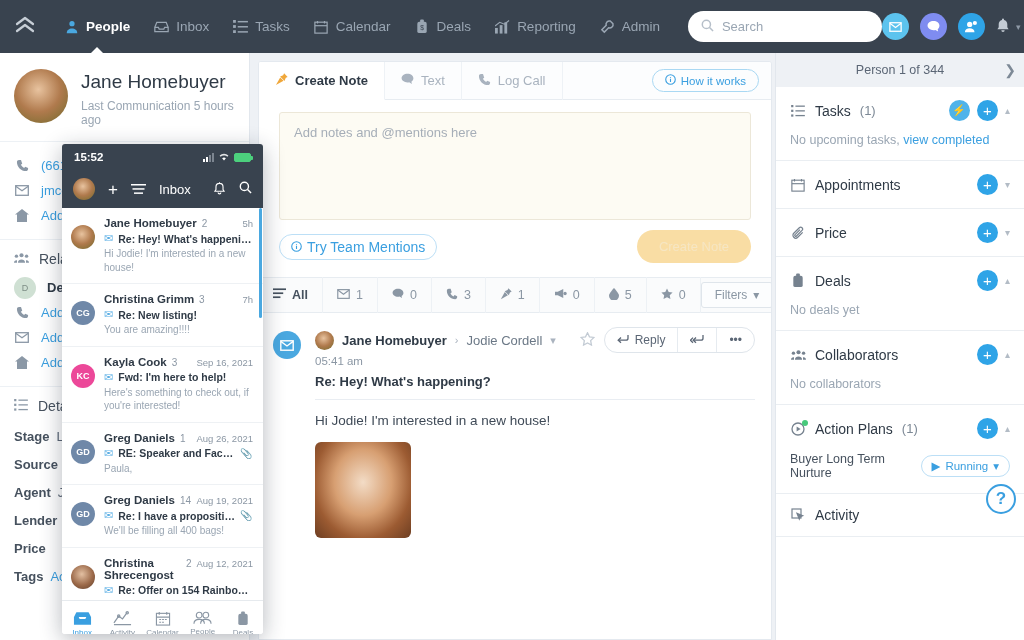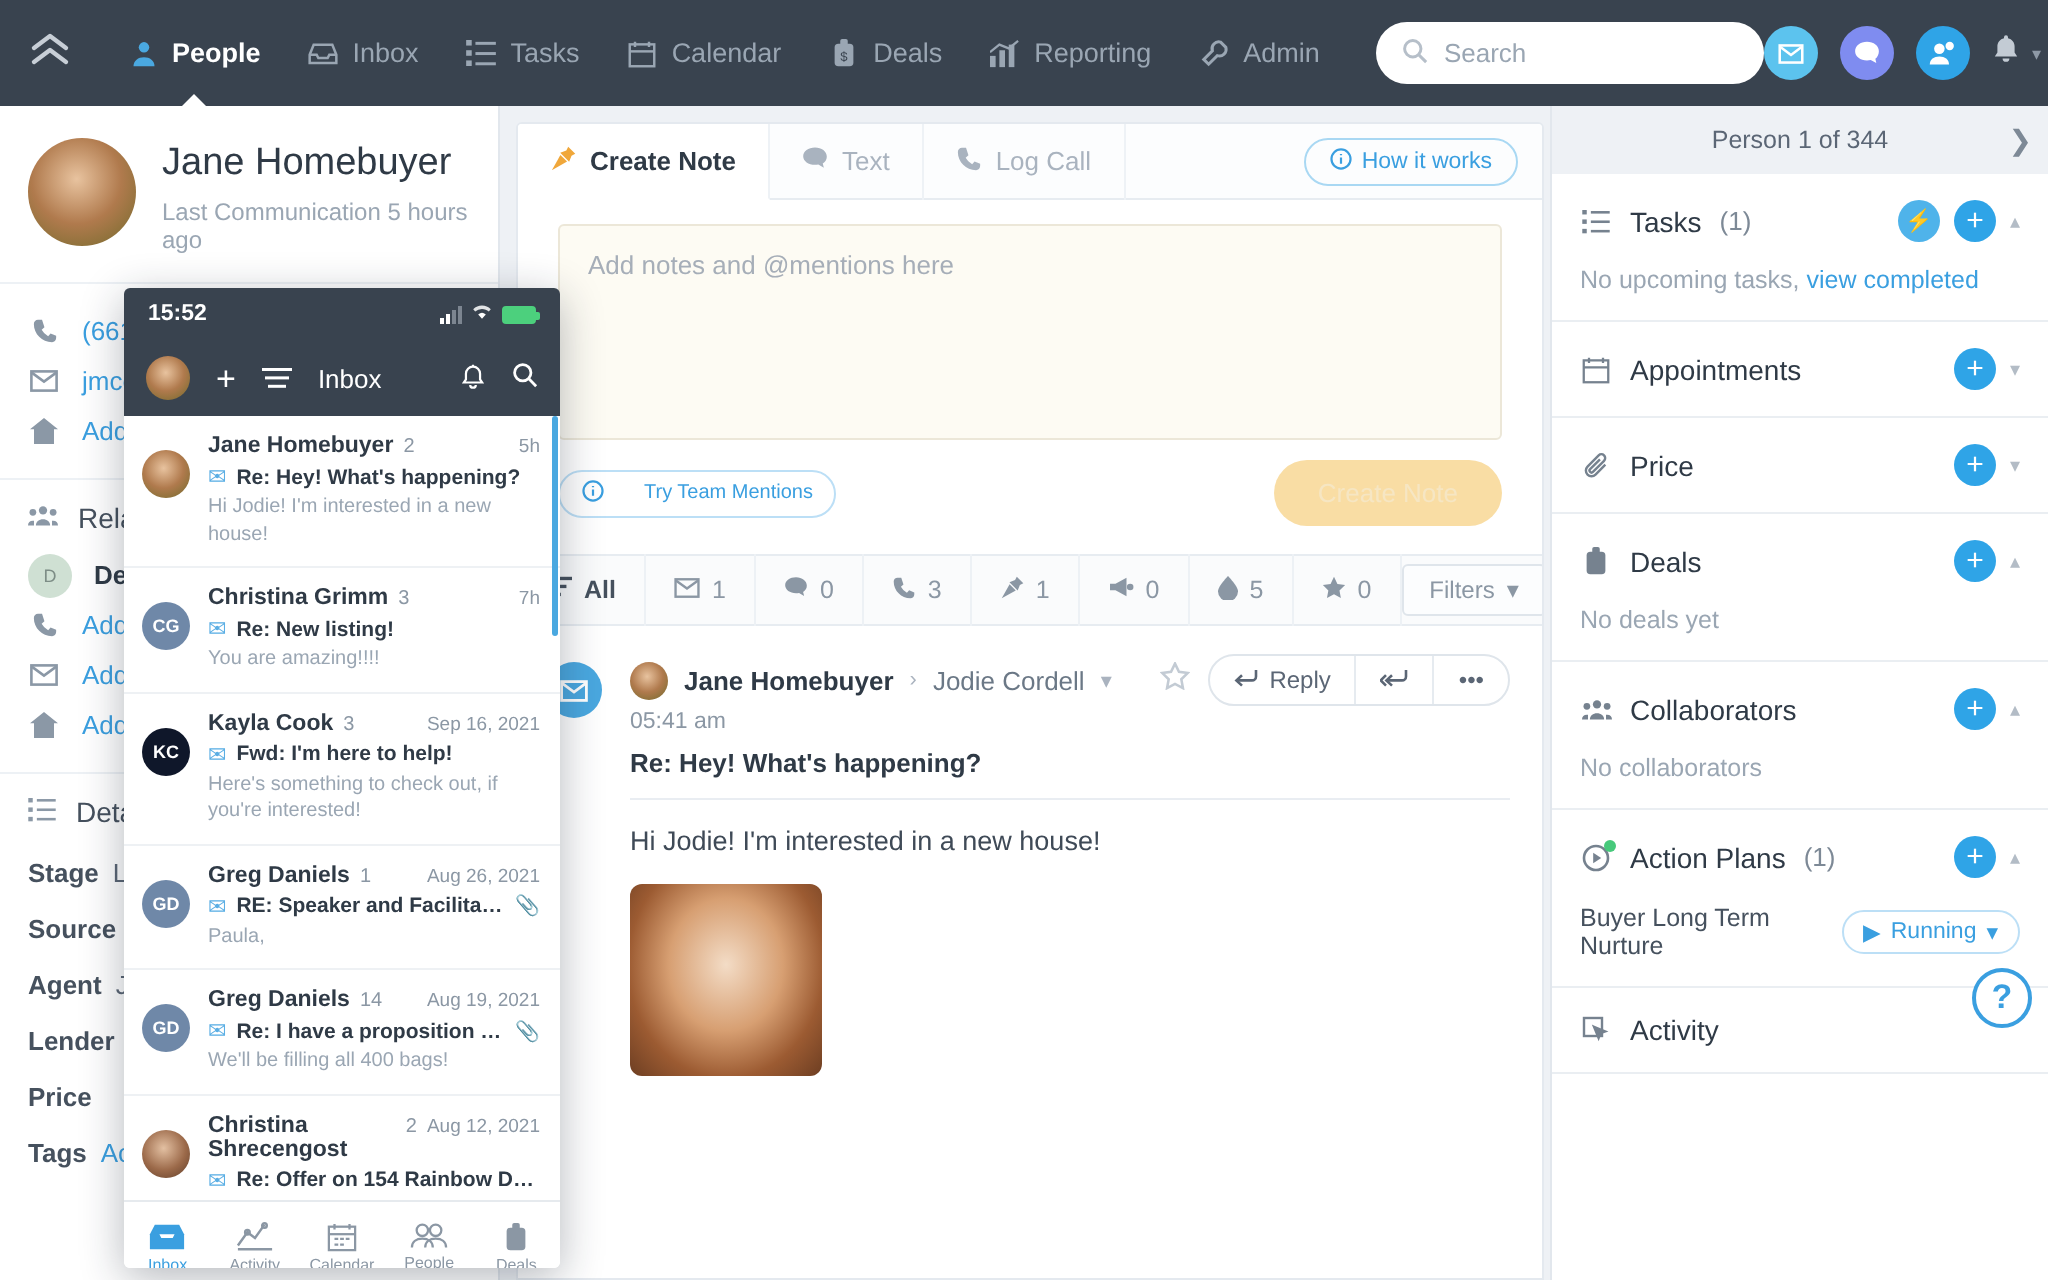--- a/index.html
+++ b/index.html
@@ -68,21 +68,21 @@
   .tab { display: flex; align-items: center; gap: 7px; padding: 0 16px; height: 38px; font-size: 13px;
          color: #a9b3bf; border-right: 1px solid #eef2f6; }
   .tab.active { color: #2f3a46; font-weight: bold; background: #fff; border-bottom: 1px solid #fff; margin-bottom: -1px; }
   .howit { margin-left: auto; margin-right: 12px; border: 1px solid #a9d8f3; color: #3a9fe0;
      border-radius: 14px; padding: 4px 12px; font-size: 11.5px; display: flex; align-items: center; gap: 5px; }
   .noteboxwrap { padding: 12px 20px 0 20px; }
   .notebox { height: 108px; background: #fdfbf3; border: 1px solid #ece7d8; border-radius: 3px;
      padding: 12px 14px; color: #a6aeb8; font-size: 13px; }
   .notefoot { display: flex; align-items: center; padding: 10px 20px 14px 20px; }
   .mention { border: 1px solid #bcdff6; color: #3a9fe0; border-radius: 14px; padding: 4px 11px;
-     font-size: 10px; display: flex; align-items: center; gap: 20px; }
+     font-size: 14px; display: flex; align-items: center; gap: 5px; }
   .createbtn { margin-left: auto; background: #f9dda4; color: #f6e6c3; border-radius: 18px;
      padding: 9px 22px; font-size: 13px; border: none; }
   .filterbar { display: flex; align-items: center; border-top: 1px solid #e7ecf1; border-bottom: 1px solid #e7ecf1;
      background: #fafbfc; height: 36px; }
   .fcell { display: flex; align-items: center; gap: 6px; padding: 0 14px; height: 36px;
      border-right: 1px solid #edf1f5; color: #8b97a4; font-size: 12.5px; }
   .fcell.allc { font-weight: bold; color: #46515e; border-right: 1px solid #edf1f5; }
   .filters { margin-left: auto; margin-right: 12px; border: 1px solid #dfe5eb; background: #fcfdfe;
      border-radius: 3px; padding: 5px 13px; font-size: 12px; color: #8b97a4; display: flex; gap: 6px; align-items: center; }
   .msg { display: flex; padding: 14px 16px 0 14px; }
@@ -128,21 +128,21 @@
   .apname { font-size: 12.5px; color: #46515e; }
   .running { margin-left: auto; border: 1px solid #bcdff6; color: #3a9fe0; border-radius: 13px;
      padding: 3px 10px; font-size: 11.5px; display: flex; align-items: center; gap: 5px; }
   .helpfab { position: absolute; right: 8px; bottom: 126px; width: 30px; height: 30px; border-radius: 50%;
      background: #fff; border: 2px solid #3a9fe0; color: #3a9fe0; display: flex; align-items: center;
      justify-content: center; font-size: 17px; font-weight: bold; z-index: 30; }
   .greendot { position: absolute; top: -2px; right: -2px; width: 6px; height: 6px; border-radius: 50%; background: #47c97b; }
 
   
   .phone {
-    position: absolute; left: 62px; top: 144px; width: 218px; height: 490px;
+    position: absolute; left: 62px; top: 144px; width: 201px; height: 490px;
     background: #fff; border-radius: 3px; box-shadow: 0 5px 22px rgba(25,35,50,.32);
     overflow: hidden; z-index: 60;
   }
   .ph-status { height: 26px; background: #39434f; display: flex; align-items: center;
      padding: 0 12px; color: #fff; font-size: 11.5px; font-weight: bold; }
   .ph-status .sright { margin-left: auto; display: flex; align-items: center; gap: 4px; }
   .bars { display: inline-flex; align-items: flex-end; gap: 1px; height: 9px; }
   .bars i { width: 2px; background: #fff; display: block; }
   .bars i:nth-child(1){height:3px} .bars i:nth-child(2){height:5px}
   .bars i:nth-child(3){height:7px;background:#7c8590} .bars i:nth-child(4){height:9px;background:#7c8590}
@@ -828,21 +828,21 @@
         </div>
         <div class="ph-r2">
           <span class="envic">✉</span>
           <span class="ph-sub">Re: New listing!</span>
         </div>
         <div class="ph-pre">You are amazing!!!!</div>
       </div>
     </div>
 
     <div class="ph-item">
-      <div class="ph-iav" style="background:#0f172a">KC</div>
+      <div class="ph-iav" style="background:#ec4899">KC</div>
       <div class="ph-main">
         <div class="ph-r1">
           <span class="ph-nm">Kayla Cook</span>
           <span class="ph-ct">3</span>
           <span class="ph-dt">Sep 16, 2021</span>
         </div>
         <div class="ph-r2">
           <span class="envic">✉</span>
           <span class="ph-sub">Fwd: I'm here to help!</span>
         </div>

